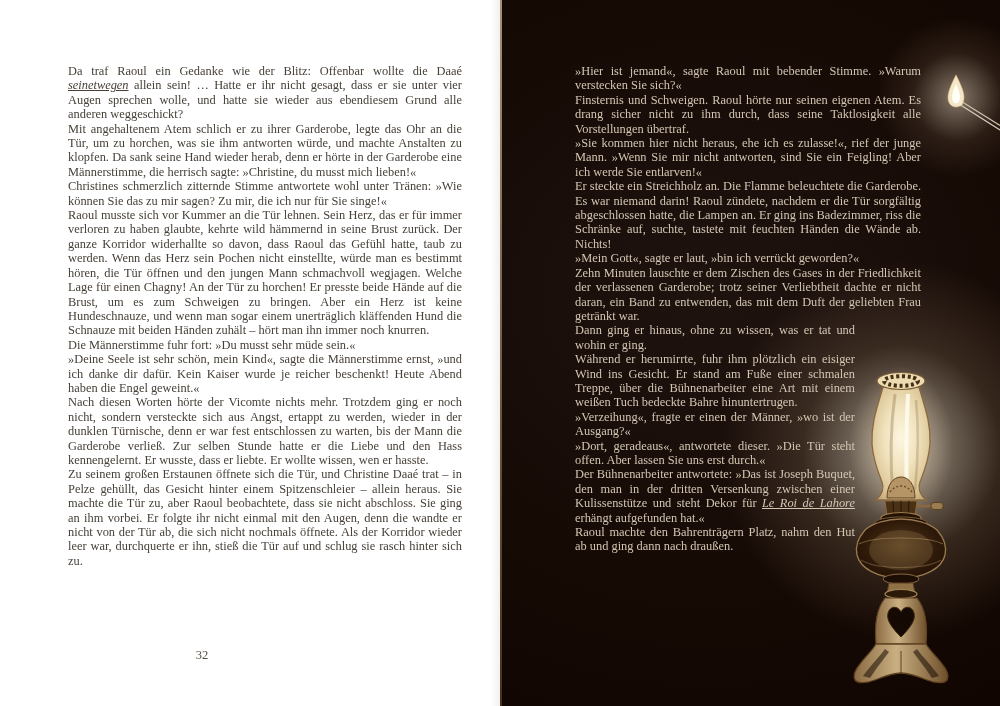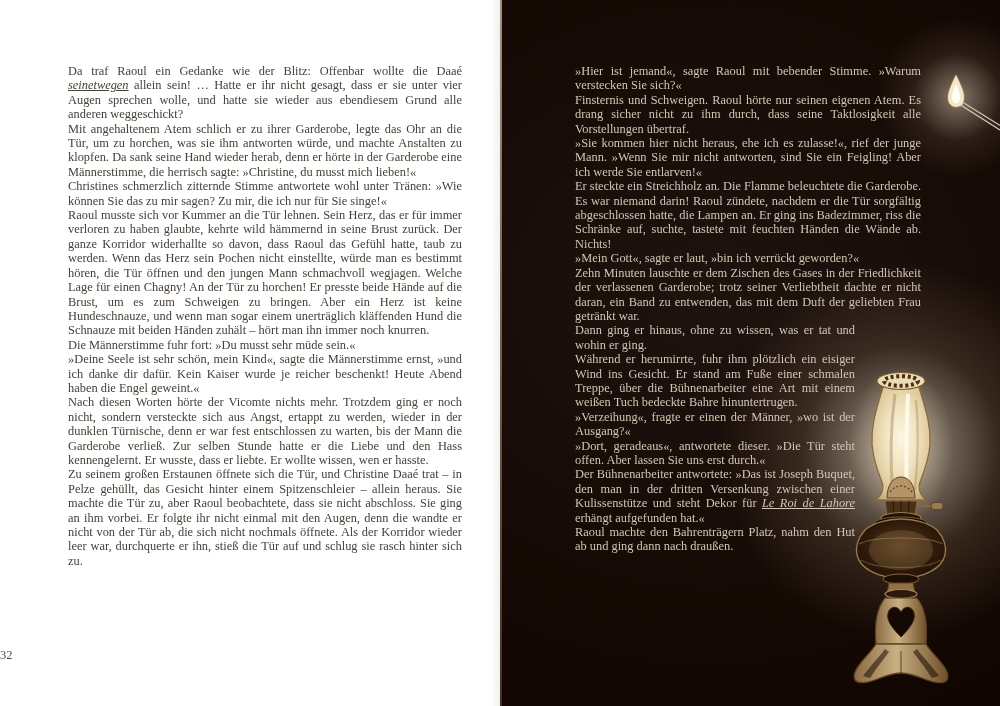--- a/index.html
+++ b/index.html
@@ -12,21 +12,21 @@
   .page-edge-shadow{position:absolute;right:0;top:0;bottom:0;width:9px;
     background:linear-gradient(to right,rgba(70,50,30,0),rgba(70,50,30,0.07));}
   .text-left{
     position:absolute;left:68px;top:64px;width:394px;
     color:var(--left-text,#474038);
     font-size:12.4px;line-height:14.4px;text-align:justify;
     hyphens:auto;-webkit-hyphens:auto;
   }
   .para{margin:0;padding:0;}
   .para em{font-style:italic;text-decoration:underline;}
-  .folio{position:absolute;left:0;top:648px;width:404px;
+  .folio{position:absolute;left:0;top:648px;width:404px;text-align:center;
     font-size:12.5px;color:#544c43;}
   
   .page-right{position:absolute;left:500px;top:0;width:500px;height:706px;
     background:radial-gradient(ellipse 620px 540px at 42% 42%, #1f1310 0%, #150904 58%, #0e0400 100%);
     background-color:var(--right-bg,#130803);}
   .spine{position:absolute;left:0;top:0;bottom:0;width:2px;
     background:linear-gradient(to bottom,#a4907c,#6e5846 55%,#46301f);}
   .glow{position:absolute;pointer-events:none;}
   .glow-lamp{left:221px;top:260px;width:360px;height:380px;
     background:radial-gradient(closest-side,rgba(255,248,228,0.60),rgba(222,192,150,0.16) 55%,rgba(0,0,0,0) 100%);}

